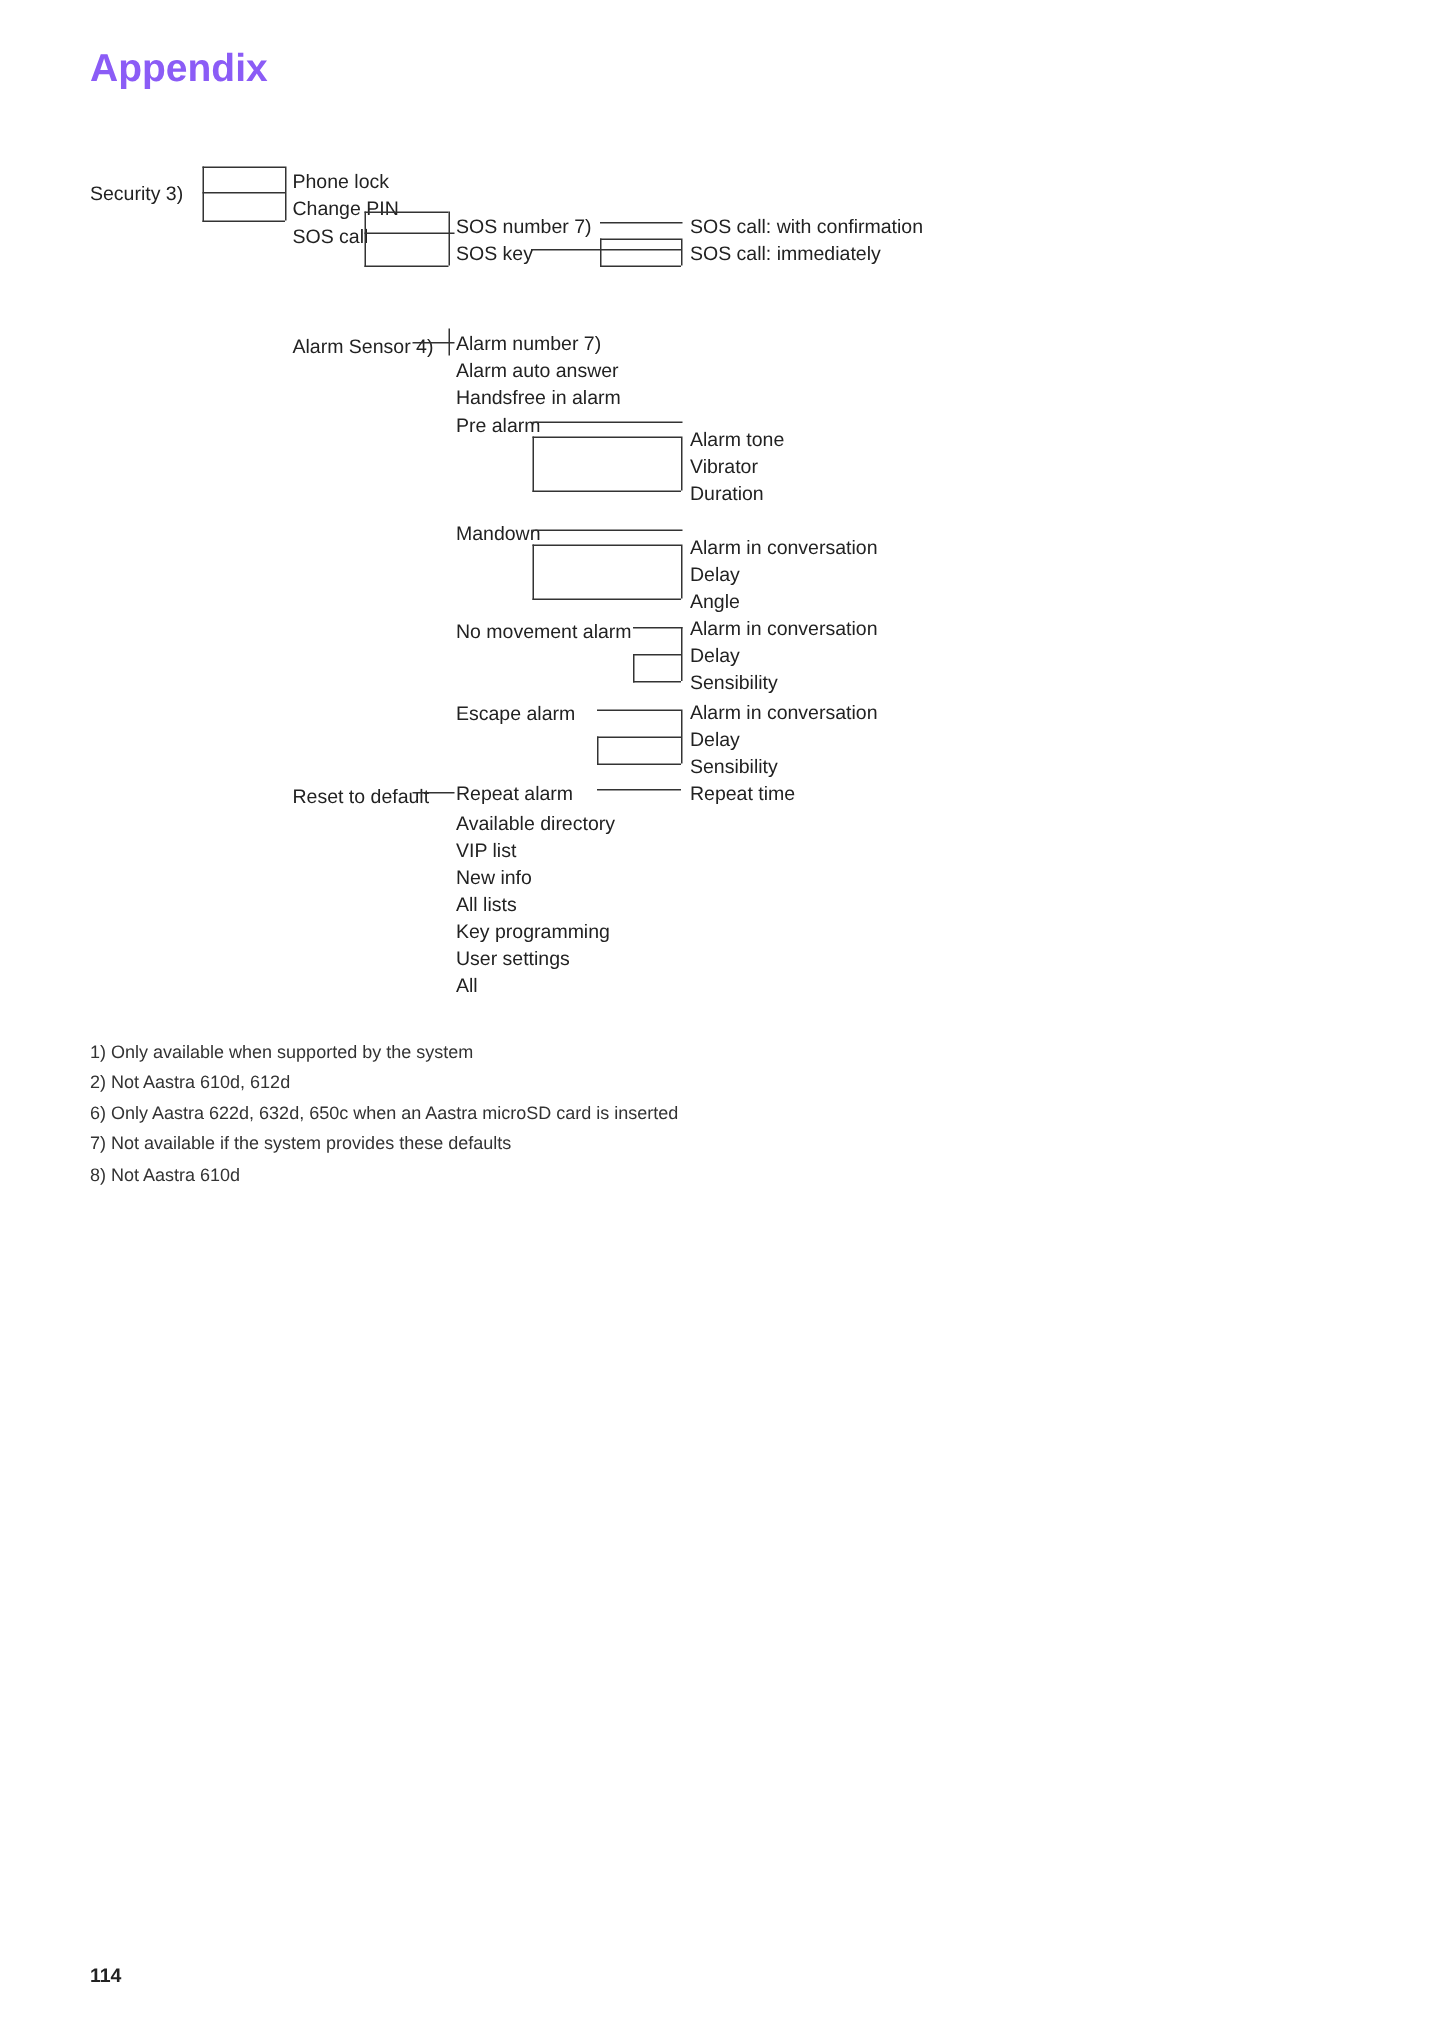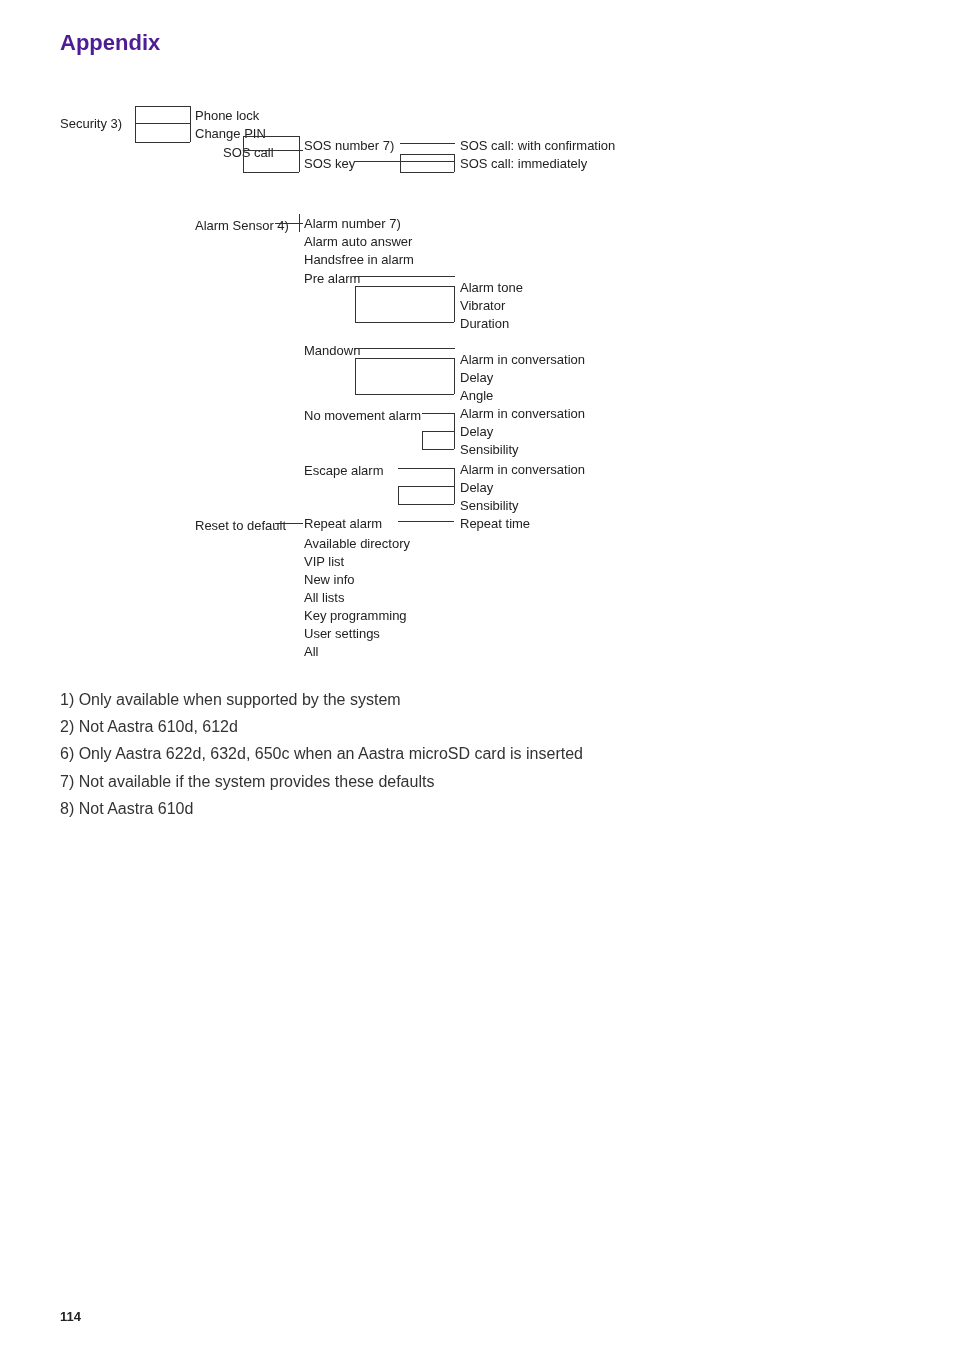--- a/index.html
+++ b/index.html
@@ -7,23 +7,23 @@
       font-family: Arial, sans-serif;
       font-size: 13px;
       color: #222;
       background: #fff;
       width: 954px;
       min-height: 1354px;
       padding: 30px 60px;
     }
 
     h1.appendix-title {
-      font-size: 22px;
+      font-size: 26px;
       font-weight: bold;
-      color: #4c1d95;
+      color: #8b5cf6;
       margin-bottom: 30px;
     }
 
     .diagram {
       position: relative;
       width: 820px;
       height: 560px;
       margin-bottom: 40px;
     }
 
@@ -41,21 +41,21 @@
       background: #333;
     }
     .vline {
       position: absolute;
       width: 1px;
       background: #333;
     }
 
     .footnotes {
       margin-top: 20px;
-      font-size: 16px;
+      font-size: 12px;
       line-height: 2;
       color: #333;
     }
     .footnotes p {
       line-height: 1.7;
     }
 
     .page-number {
       position: fixed;
       bottom: 30px;
@@ -70,21 +70,21 @@
 <h1 class="appendix-title">Appendix</h1>
 
 <div class="diagram">
 
   <span class="node" style="left:0;top:28px;">Security 3)</span>
 
   <div class="hline" style="left:75px;top:37px;width:55px;"></div>
 
   <span class="node" style="left:135px;top:20px;">Phone lock</span>
   <span class="node" style="left:135px;top:38px;">Change PIN</span>
-  <span class="node" style="left:135px;top:57px;margin-left:28px;">SOS call</span>
+  <span class="node" style="left:135px;top:57px;">SOS call</span>
   <span class="node" style="left:135px;top:130px;">Alarm Sensor 4)</span>
   <span class="node" style="left:135px;top:430px;">Reset to default</span>
 
   <div class="vline" style="left:130px;top:20px;height:36px;"></div>
   <div class="hline" style="left:75px;top:20px;width:55px;"></div>
   <div class="hline" style="left:75px;top:56px;width:55px;"></div>
   <div class="vline" style="left:75px;top:20px;height:37px;"></div>
 
   <div class="hline" style="left:183px;top:64px;width:60px;"></div>
 

